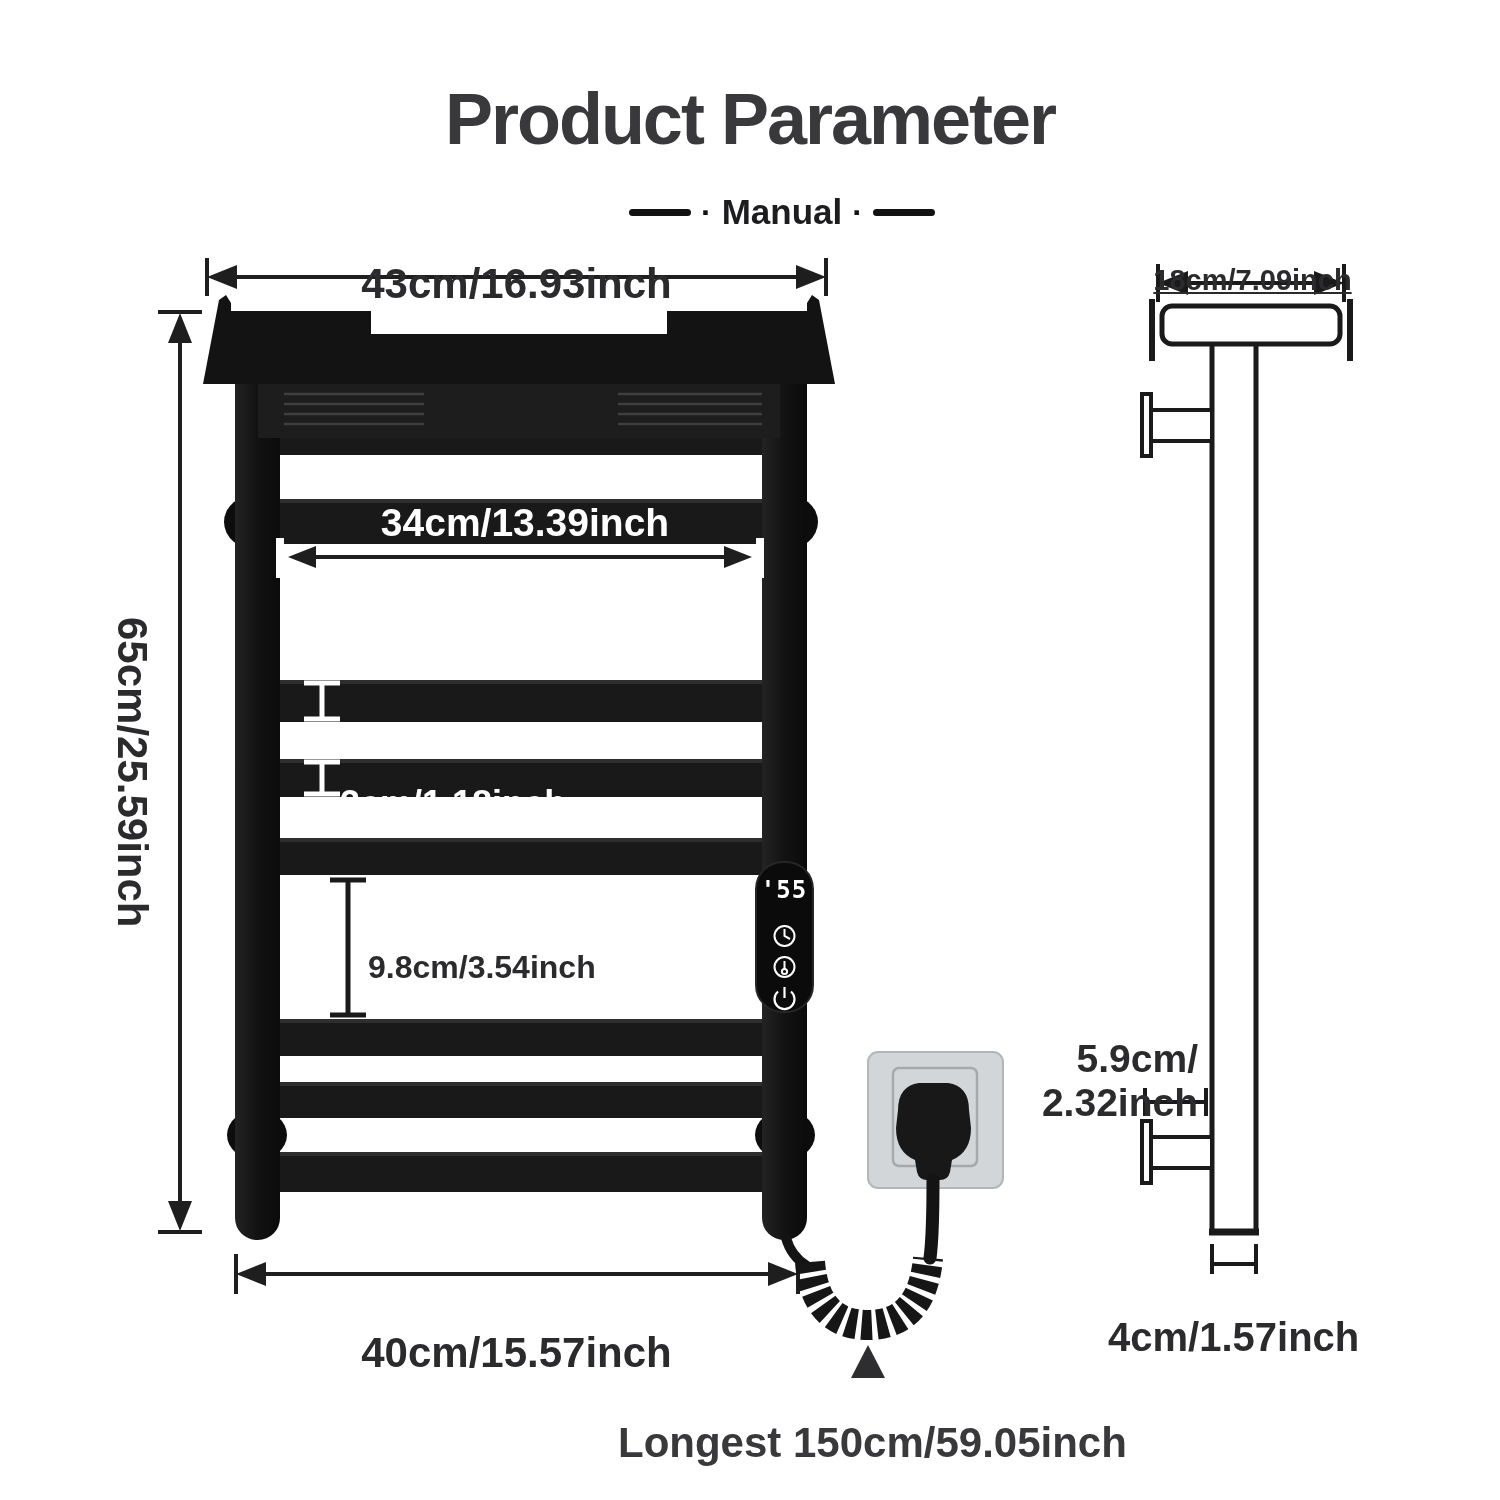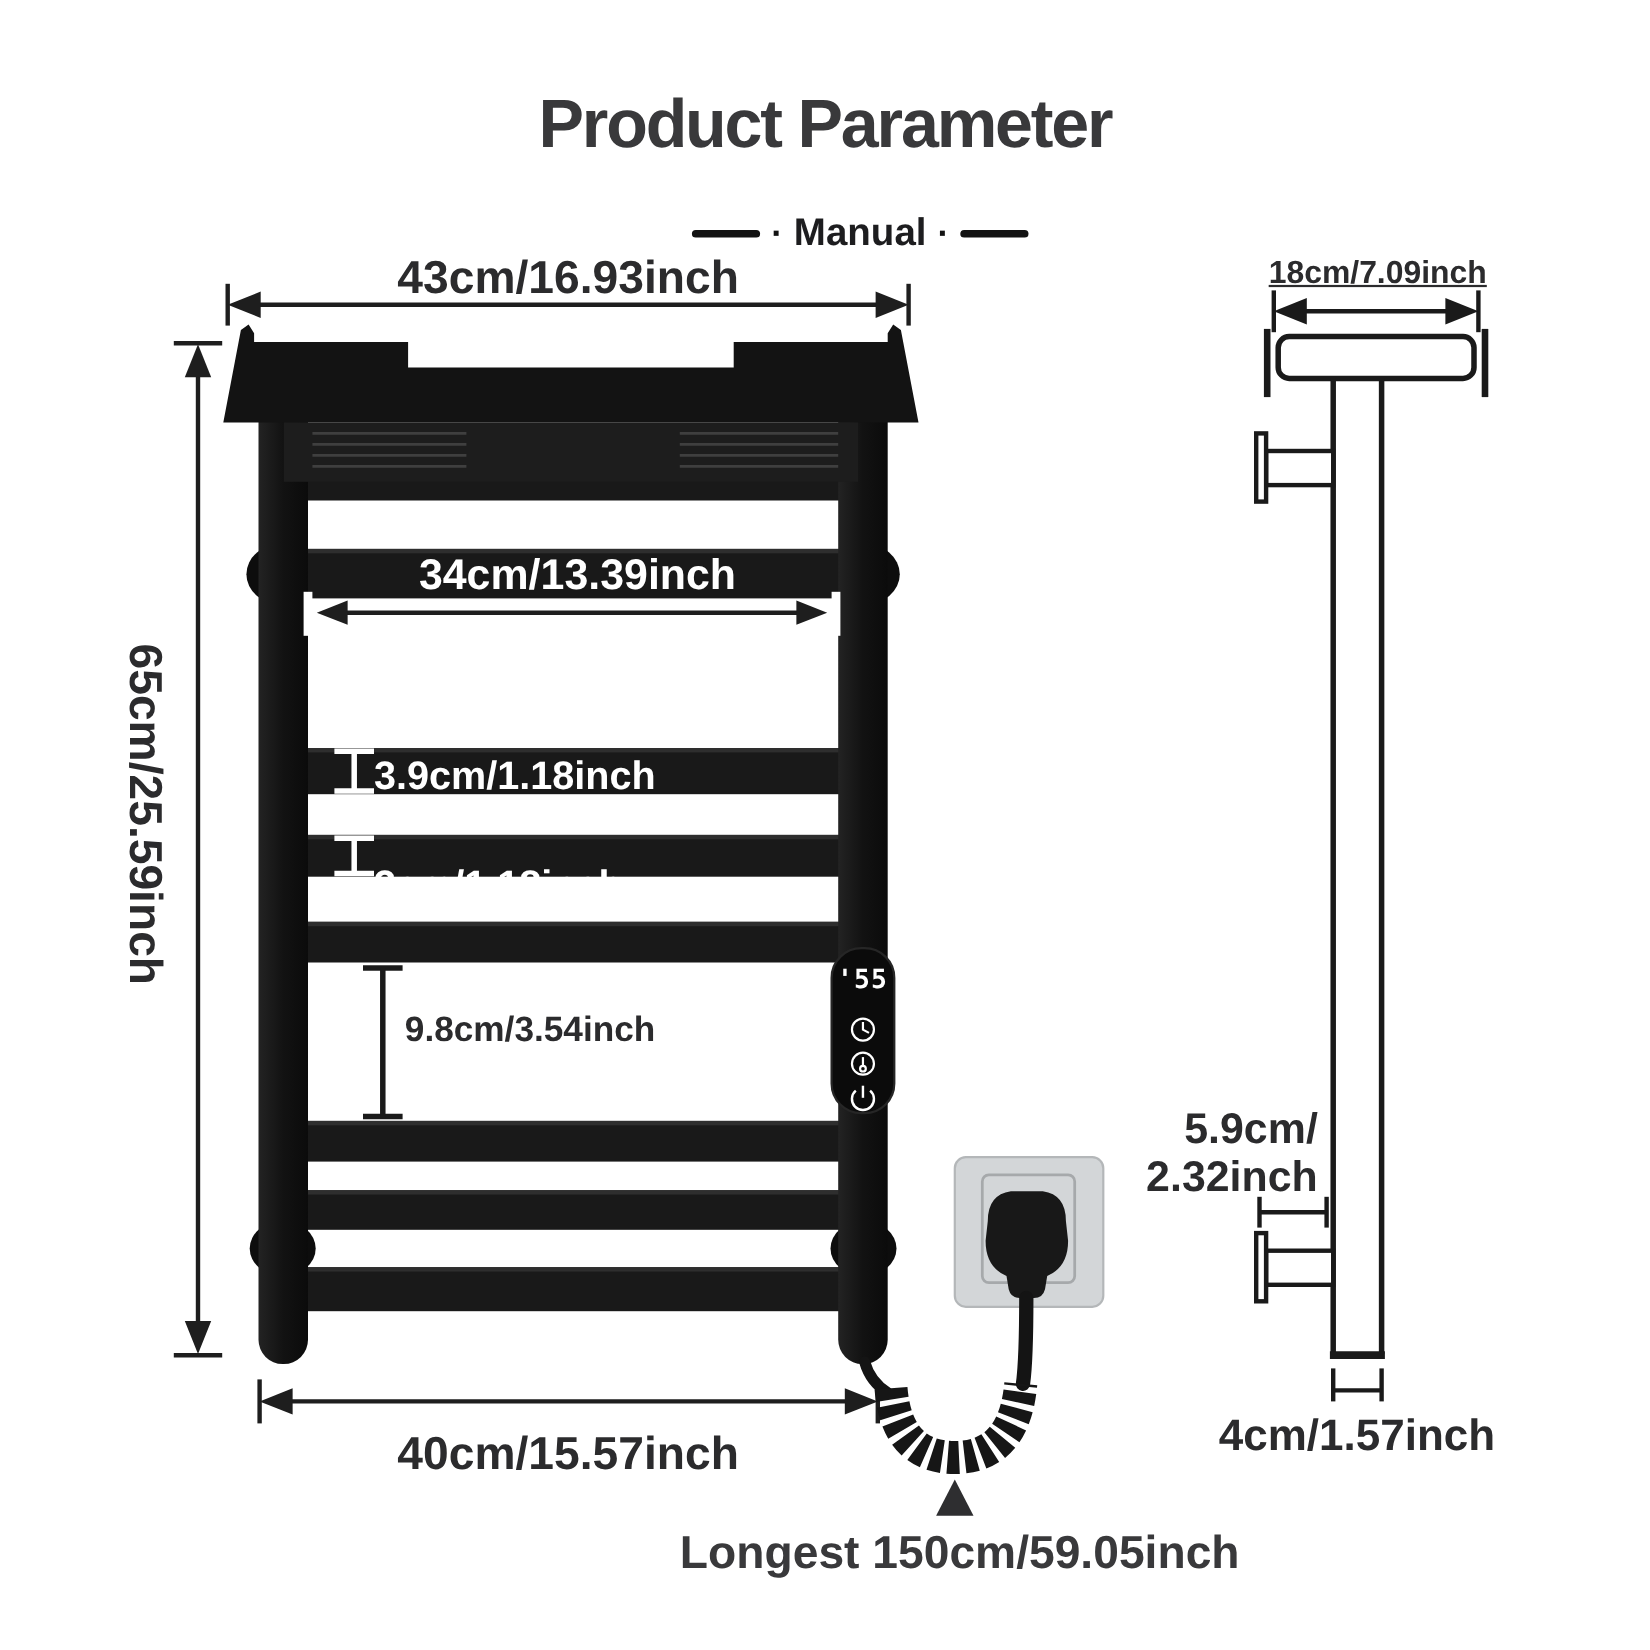--- a/index.html
+++ b/index.html
@@ -2,27 +2,27 @@
 <html><head>
 <meta charset="utf-8">
 <style>
   html,body{margin:0;padding:0;background:#ffffff;}
   #canvas{
     position:relative;width:1500px;height:1500px;background:#ffffff;overflow:hidden;
     font-family:"Liberation Sans", sans-serif;color:#2b2b2d;
   }
   #artwork{position:absolute;left:0;top:0;width:1500px;height:1500px;}
   .abs{position:absolute;}
-  .dim{font-weight:700;color:#2b2b2d;white-space:nowrap;}
+  .dim{font-weight:700;color:#2b2b2d;white-space:nowrap;margin-top:32px;}
   .dim-white{font-weight:700;color:#ffffff;white-space:nowrap;}
   .center{text-align:center;}
   .right{text-align:right;}
   #page-title{
     left:0;right:0;top:78px;text-align:center;
-    font-size:62px;font-weight:800;letter-spacing:-2px;color:#39393b;
+    font-size:72px;font-weight:800;letter-spacing:-2px;color:#39393b;
   }
   #variant-row{
     left:0;right:0;top:192px;display:flex;align-items:center;justify-content:center;
     gap:10px;transform:translateX(32px);
   }
   .dash-line{width:62px;height:7px;background:#121212;border-radius:4px;}
   .dot{font-size:32px;font-weight:700;color:#121212;line-height:1;}
   #variant-label{font-size:35px;font-weight:700;color:#1d1d1f;}
   #d-top-width{left:205px;top:228px;width:623px;font-size:42px;}
   #d-depth{left:1100px;top:232px;width:305px;font-size:29px;text-decoration:underline;}
@@ -260,21 +260,20 @@
     <span class="dot">·</span>
     <span class="dash-line"></span>
   </div>
 
   <div class="abs dim center" id="d-top-width">43cm/16.93inch</div>
 
   <div class="abs dim" id="d-height">65cm/25.59inch</div>
 
   <div class="abs dim-white center" id="d-inner-width">34cm/13.39inch</div>
 
-  <div class="abs dim-white" id="d-rung-gap">3.9cm/1.18inch</div>
 
   <div class="abs dim-white" id="d-rung-width">3cm/1.18inch</div>
 
   <div class="abs dim" id="d-middle-gap">9.8cm/3.54inch</div>
 
   <div class="abs dim center" id="d-bottom-width">40cm/15.57inch</div>
 
   <div class="abs dim center" id="d-depth">18cm/7.09inch</div>
 
   <div class="abs dim right" id="d-wall-distance">

